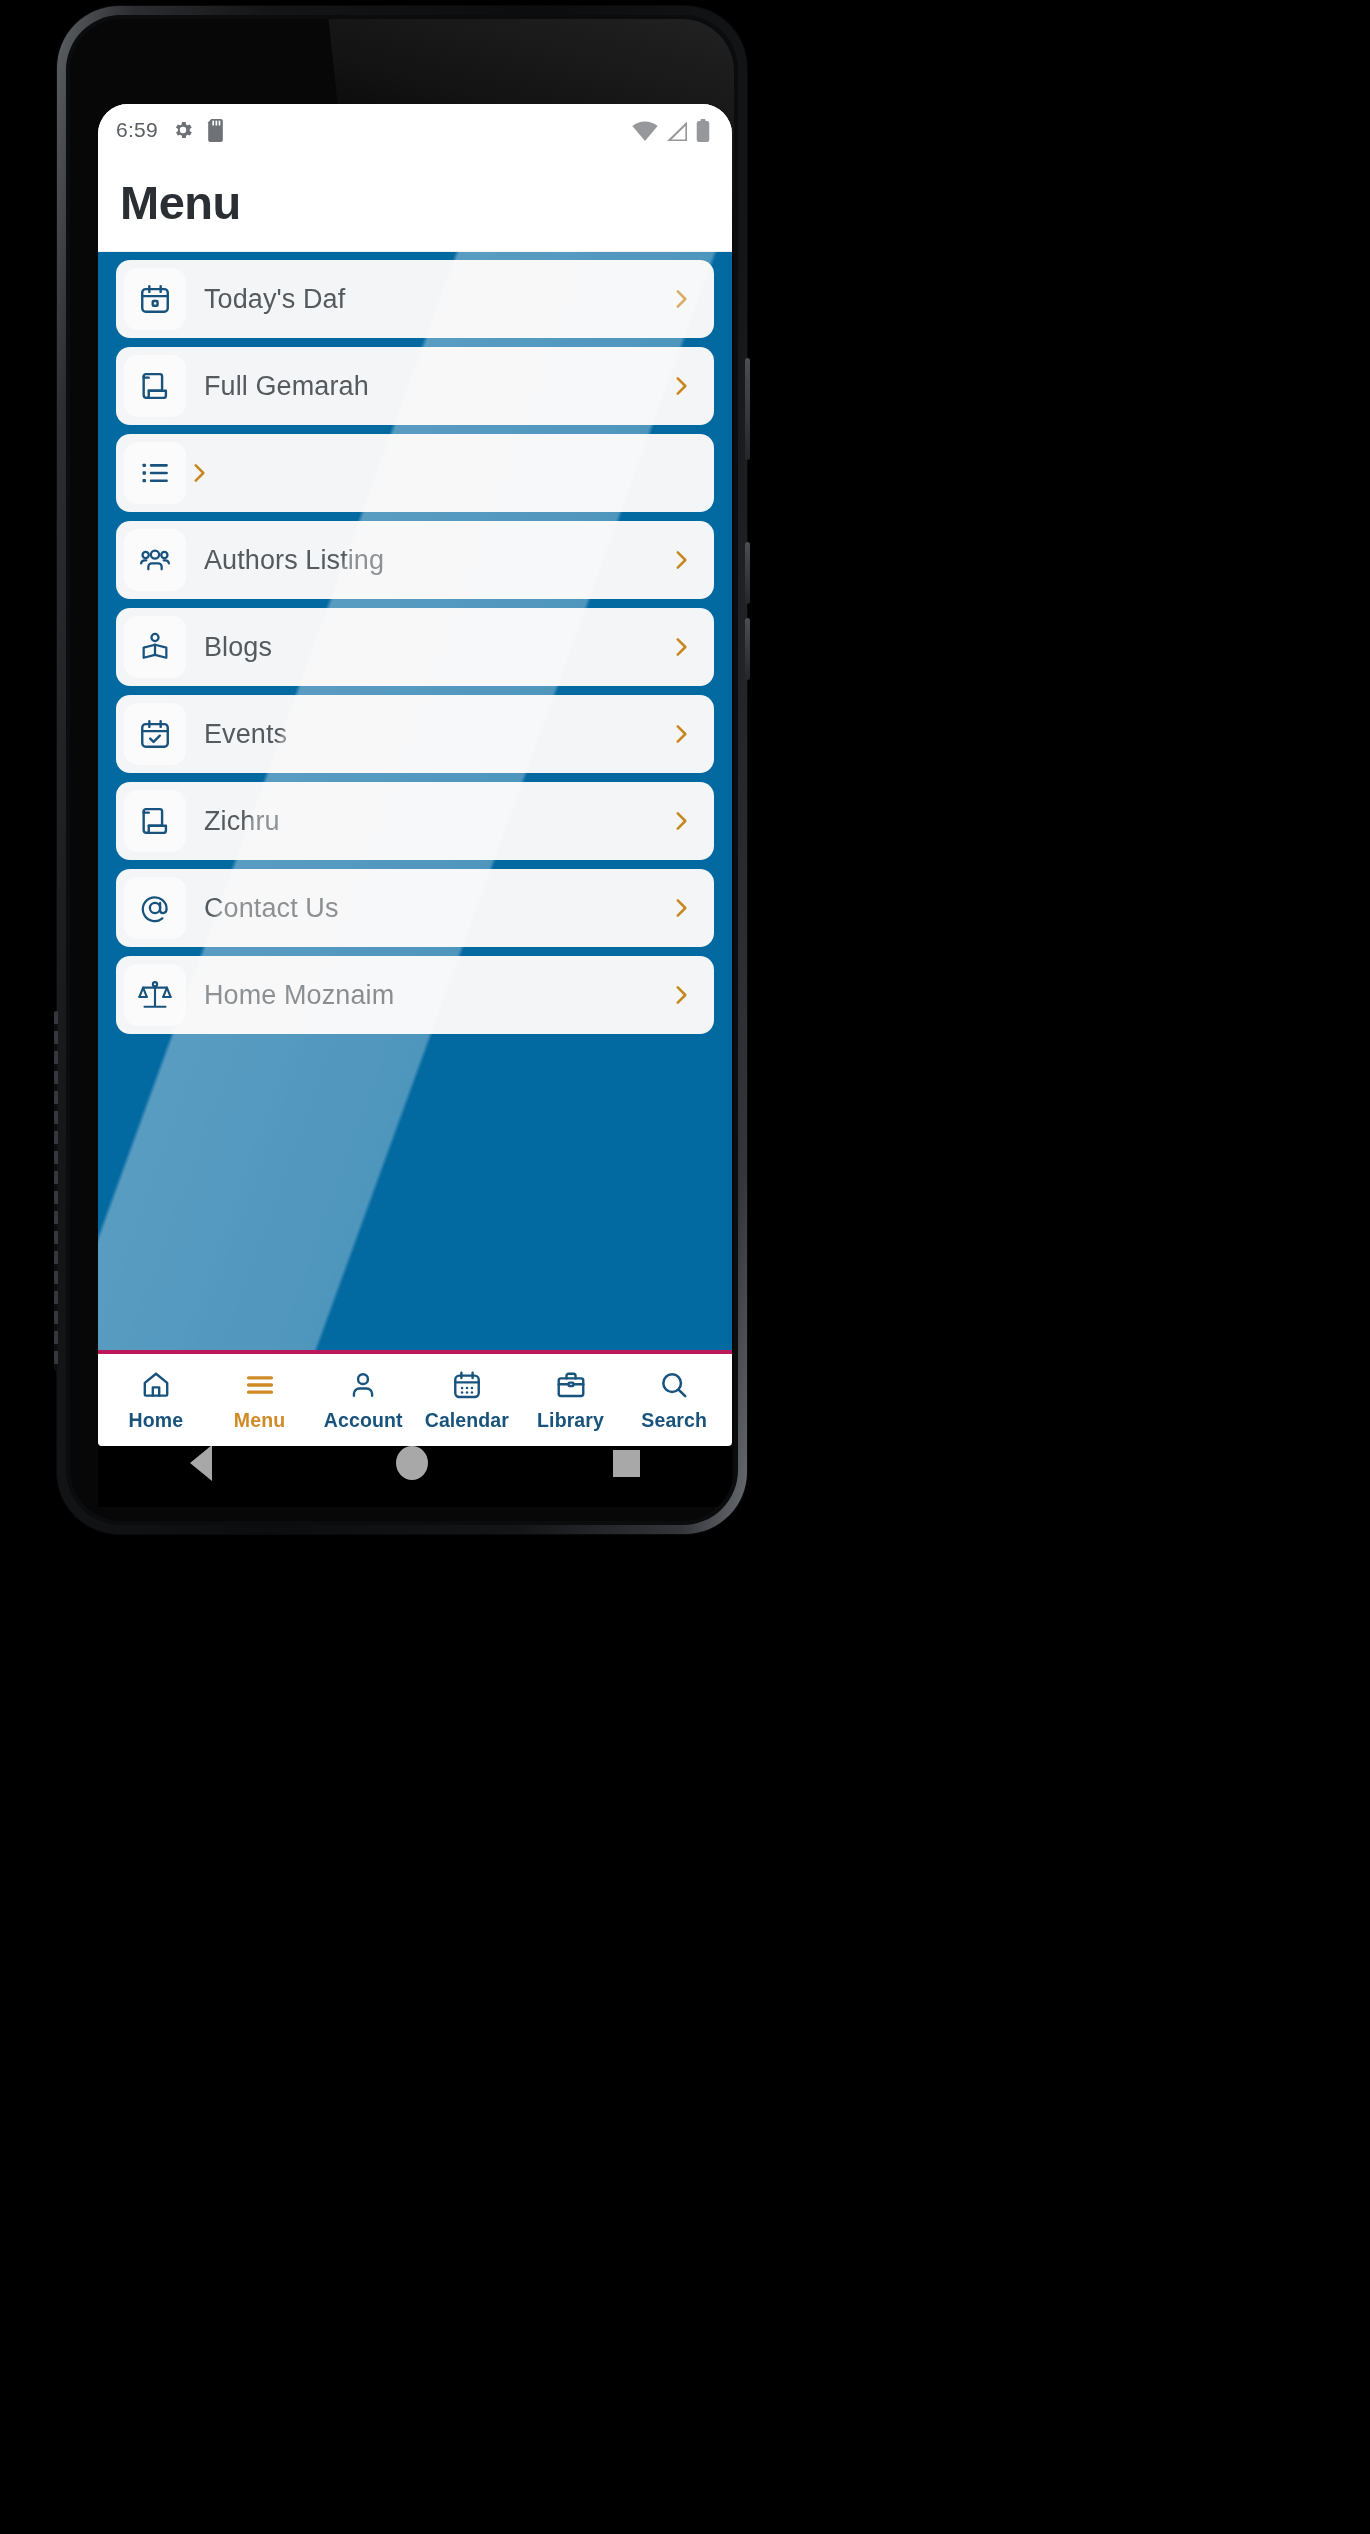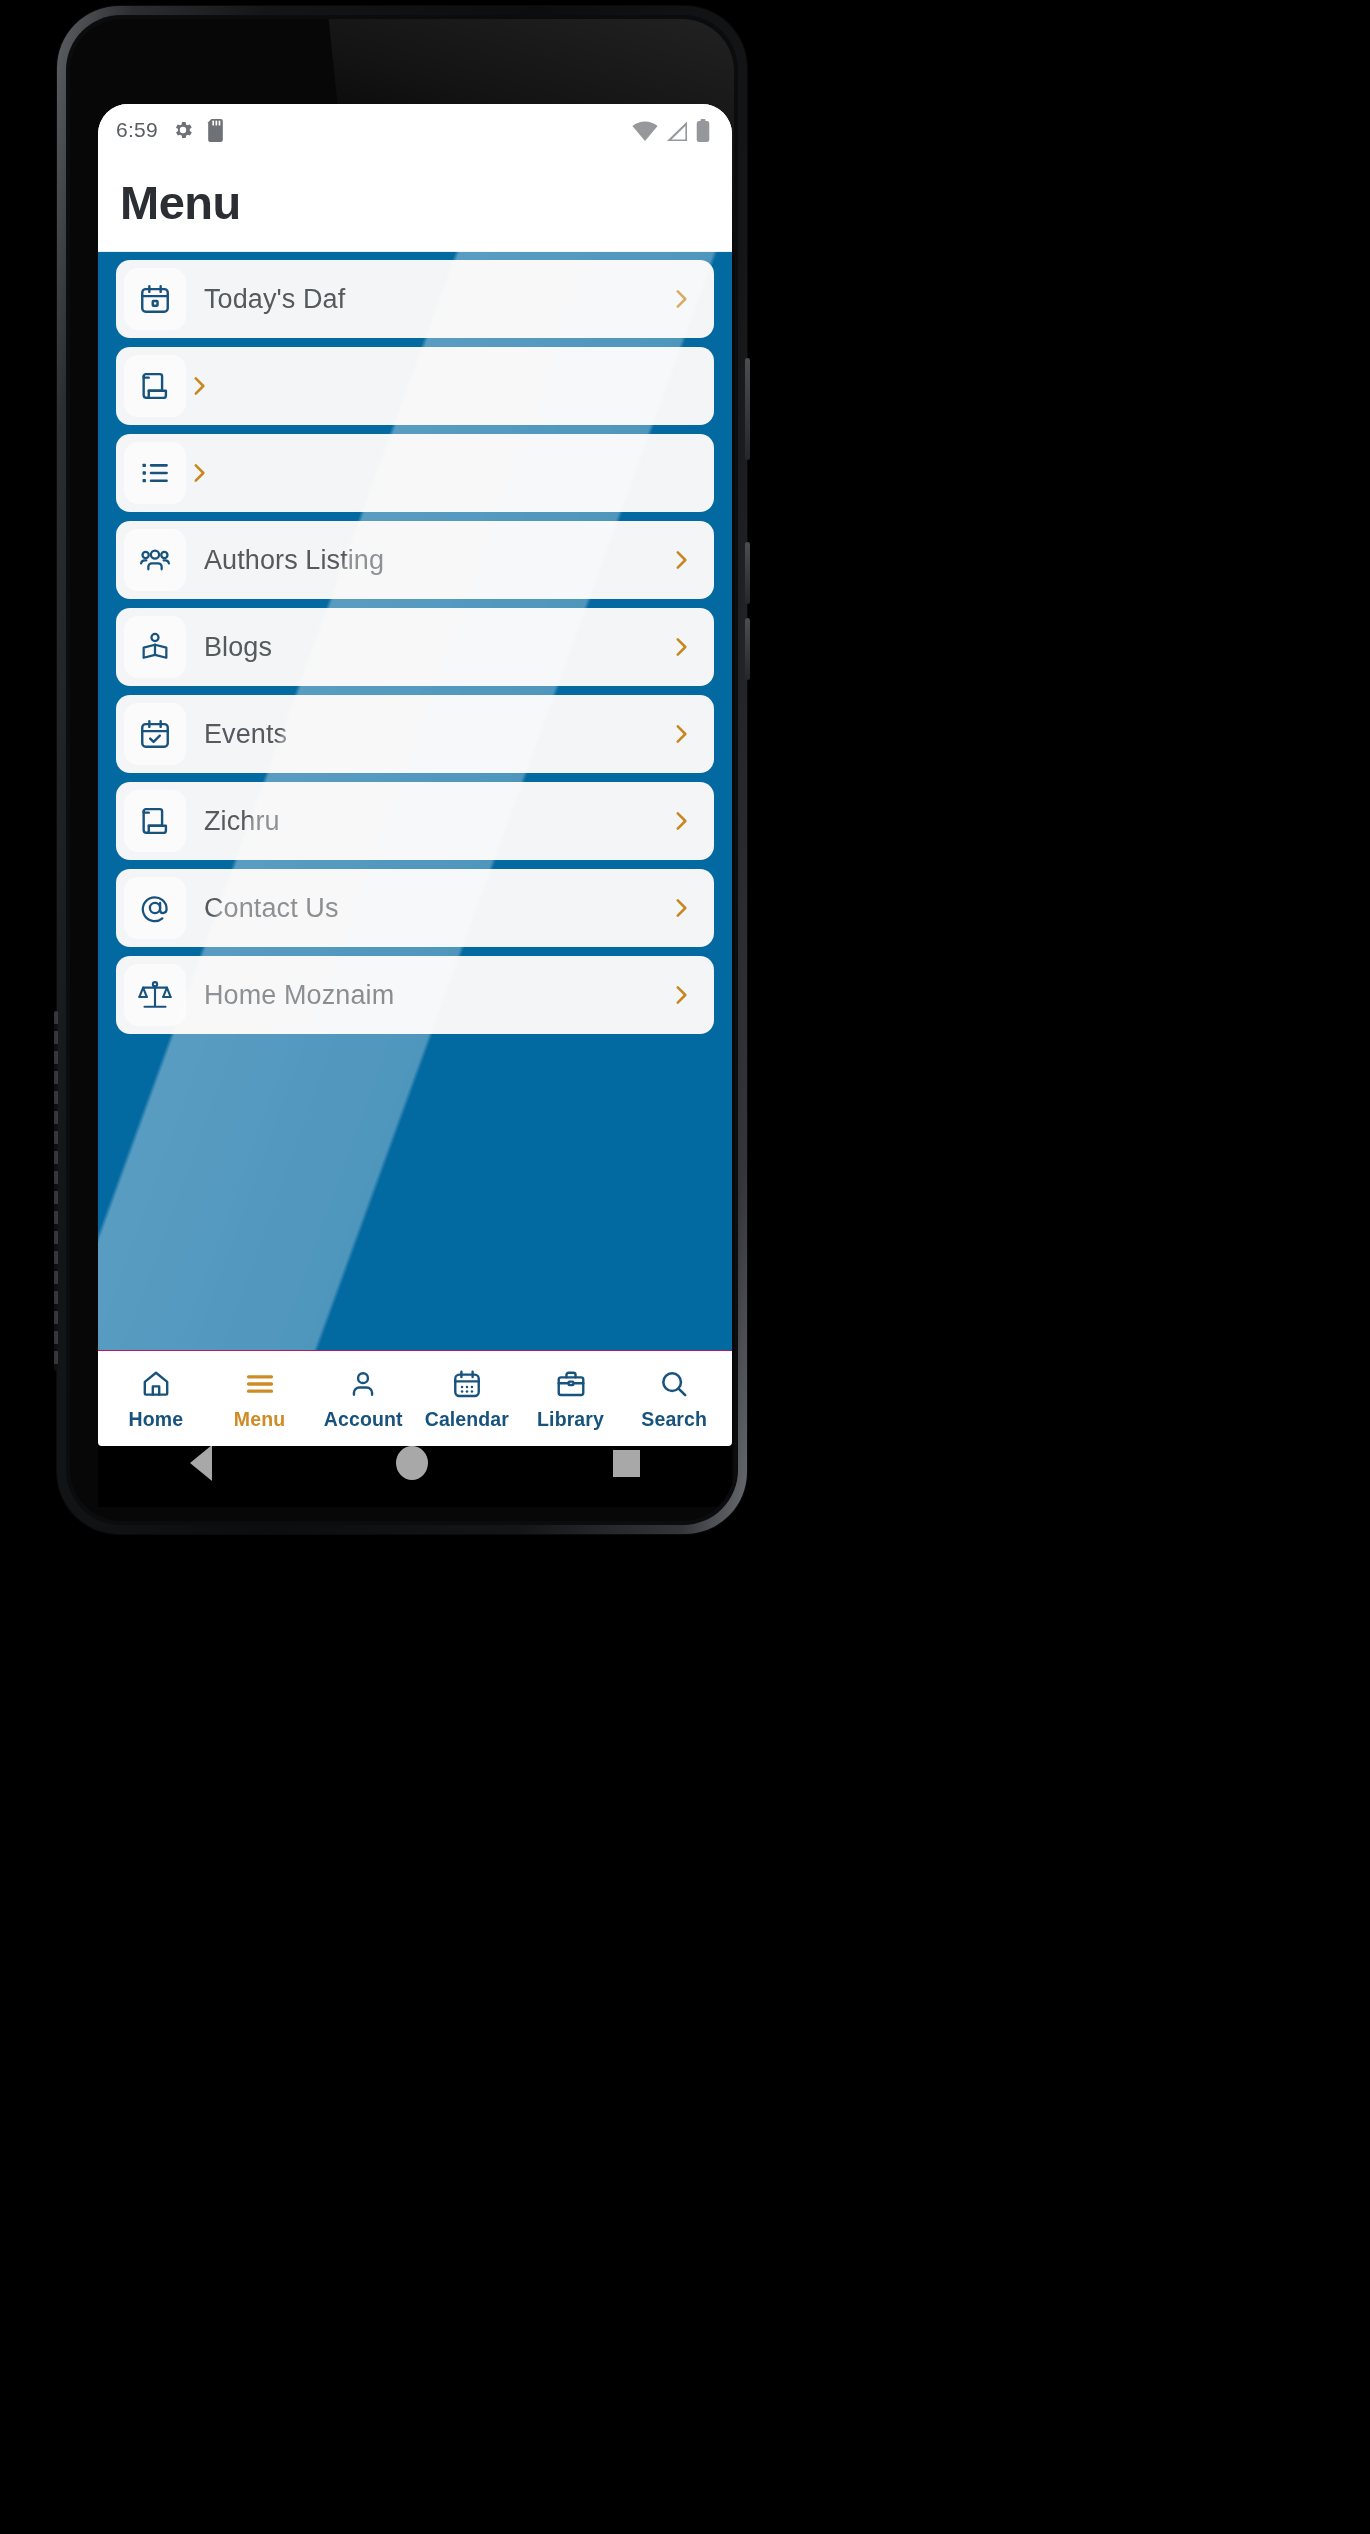--- a/index.html
+++ b/index.html
@@ -156,21 +156,21 @@
     mix-blend-mode: screen;
     opacity: .55;
     z-index: 5;
   }
 
   
   .tabbar {
     flex: 0 0 96px;
     display: flex; align-items: center;
     background: #fff;
-    border-top: 1px solid #be185d;
+    border-top: 4px solid #be185d;
     padding: 0 6px;
     z-index: 6;
   }
   .tab {
     flex: 1 1 0; height: 100%;
     display: flex; flex-direction: column; align-items: center; justify-content: center;
     gap: 7px;
   }
   .tab-icon { height: 34px; display: flex; align-items: center; justify-content: center; }
   .tab-icon svg { display: block; }
@@ -271,20 +271,21 @@
 
             <div class="menu-row">
               <span class="menu-icon-box">
                 <svg width="34" height="34" viewBox="0 0 24 24" fill="none" stroke="#18537d" stroke-width="1.7" stroke-linecap="round" stroke-linejoin="round">
                   <path d="M4 5.2c0-.9.7-1.6 1.6-1.6h9.8c.9 0 1.6.7 1.6 1.6v10.2H7.6"></path>
                   <path d="M4 5.2v.9h3.6"></path>
                   <path d="M7.6 15.4v3.4c0 .9-.7 1.6-1.6 1.6h12c1 0 1.7-.8 1.7-1.7v-3.3H7.6z"></path>
                   <path d="M6 20.4c-1.1 0-2-.9-2-2V6.1"></path>
                 </svg>
               </span>
+              <span class="menu-label">Full Gemarah</span>
               <span class="menu-chevron">
                 <svg width="26" height="26" viewBox="0 0 24 24" fill="none" stroke="#c8861e" stroke-width="2.3" stroke-linecap="round" stroke-linejoin="round">
                     <path d="M9 5l7 7-7 7"></path>
                   </svg>
               </span>
             </div>
 
             <div class="menu-row">
               <span class="menu-icon-box">
                 <svg width="34" height="34" viewBox="0 0 24 24" fill="none" stroke="#18537d" stroke-width="1.8" stroke-linecap="round">

